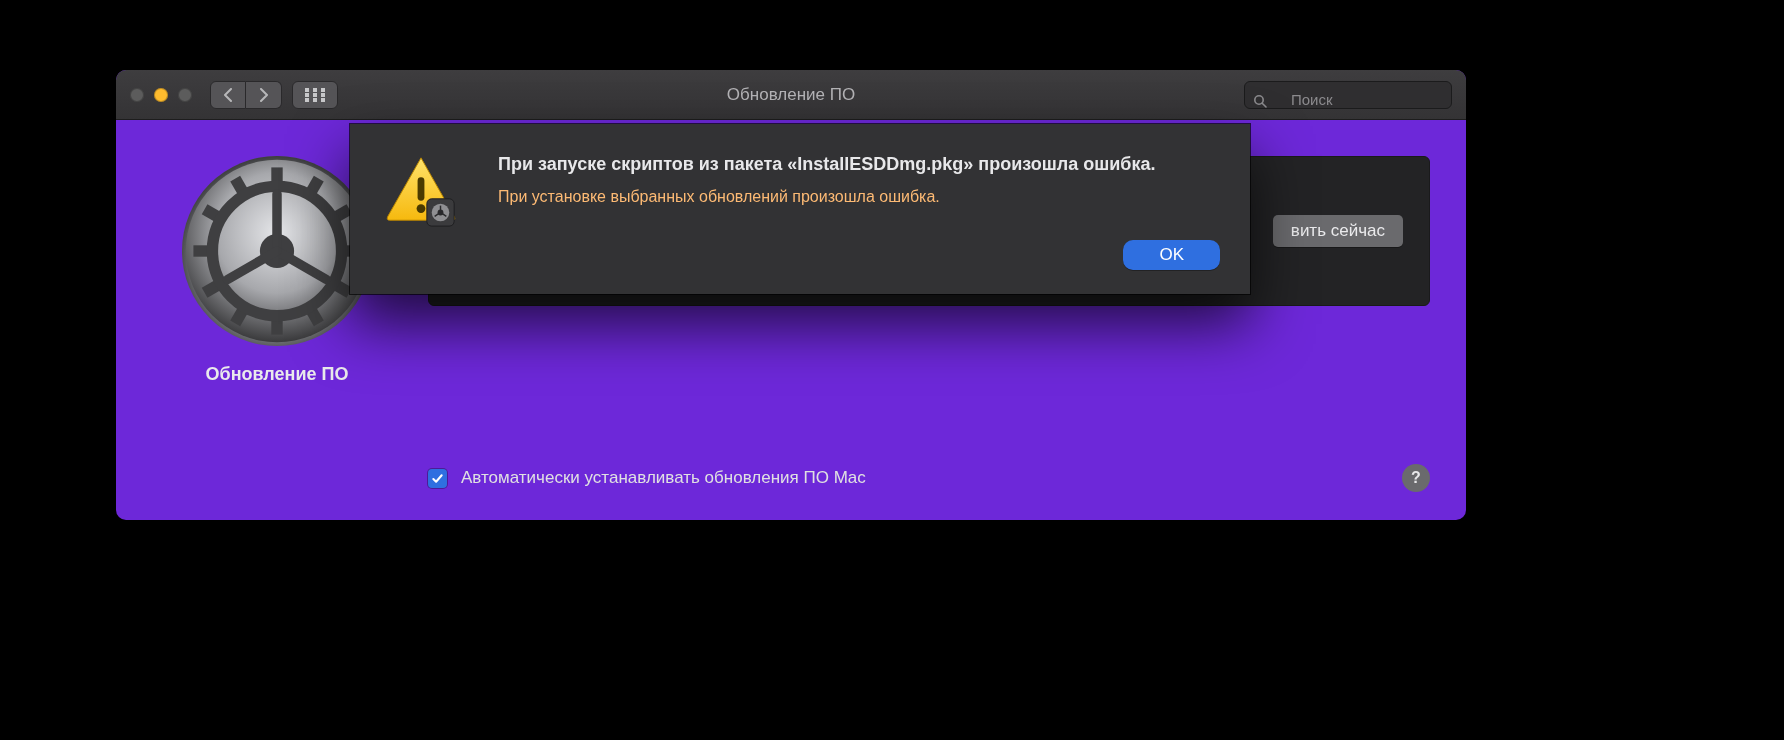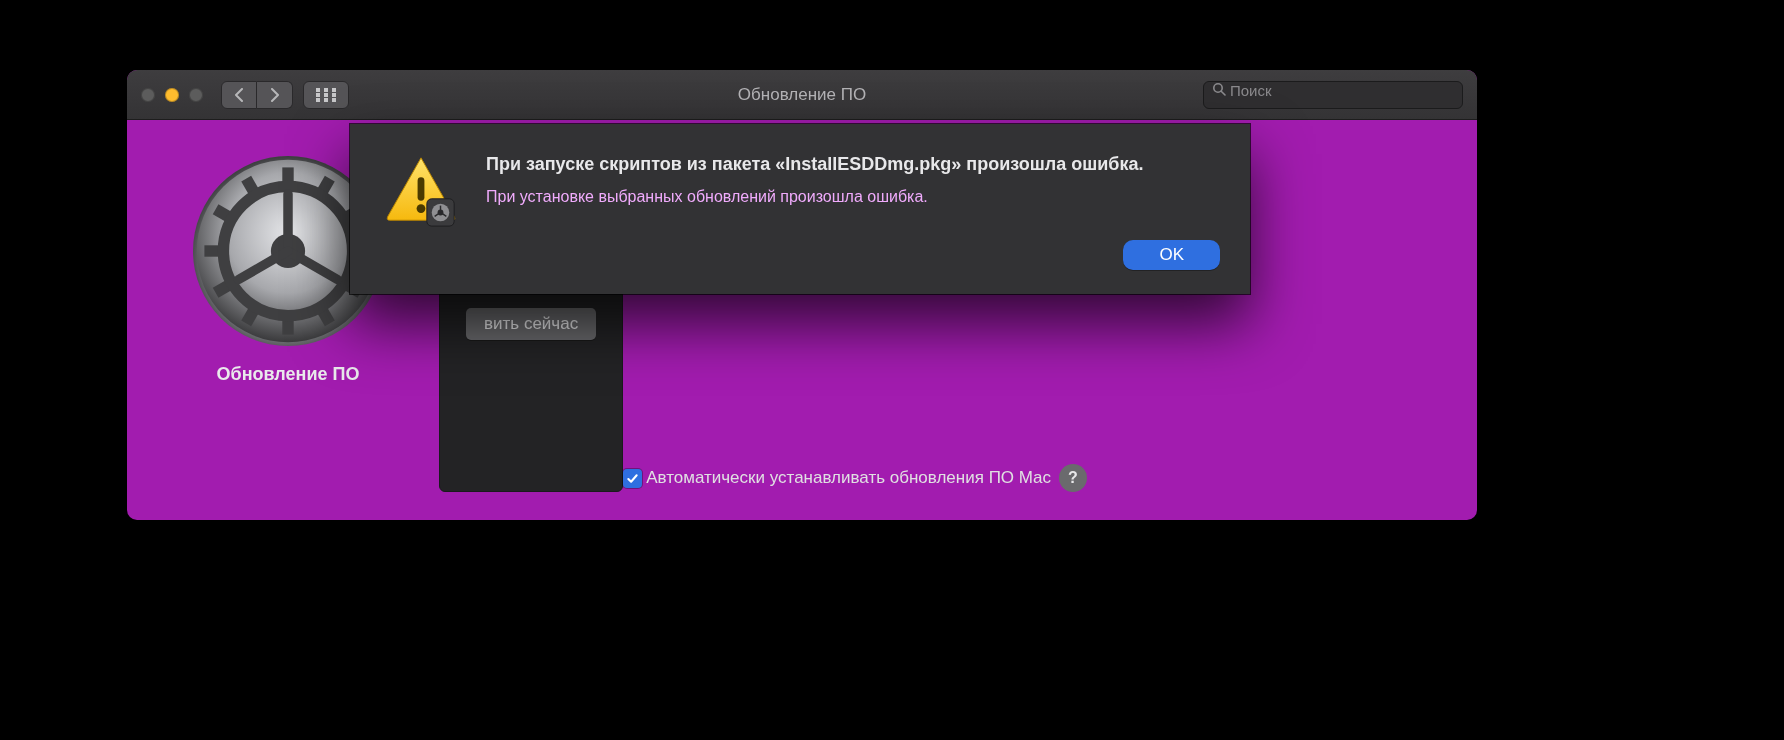--- a/index.html
+++ b/index.html
@@ -5,25 +5,25 @@
   * { box-sizing: border-box; margin: 0; padding: 0; }
   html, body {
     width: 1784px;
     height: 740px;
     background: #000;
     font-family: -apple-system, "Helvetica Neue", Arial, sans-serif;
     overflow: hidden;
   }
   .window {
     position: absolute;
-    left: 127px;
+    left: 116px;
     top: 70px;
     width: 1350px;
     height: 450px;
-    background: #a21caf;
+    background: #6d28d9;
     border-radius: 10px;
     box-shadow: 0 25px 60px rgba(0,0,0,0.8), 0 0 0 1px rgba(0,0,0,0.7);
     overflow: visible;
   }
   .titlebar {
     height: 50px;
     background: linear-gradient(#3e3d3f, #343335);
     border-bottom: 1px solid #1d1d1d;
     display: flex;
     align-items: center;
@@ -60,29 +60,29 @@
   .grid-btn svg { display:block; }
   .win-title {
     position: absolute;
     left: 0; right: 0; text-align: center;
     color: #b4b3b6;
     font-size: 17px;
     pointer-events: none;
   }
   .searchbox {
     margin-left: auto;
-    width: 260px; height: 28px;
+    width: 208px; height: 28px;
     background: #2f2e30;
     border: 1px solid #1b1b1c;
     border-radius: 6px;
-    display: flex; align-items: flex-start;
+    display: flex; align-items: flex-end;
     padding: 0 8px;
     color: #8b8a8d;
     font-size: 15px;
-    gap: 4px;
+    gap: 24px;
   }
   .searchbox svg { flex: none; }
   .searchbox input {
     background: transparent; border: none; outline: none;
     color: #cfcfd1; font-size: 15px; width: 100%;
   }
   .searchbox input::placeholder { color: #8b8a8d; }
 
   .body {
     position: relative;
@@ -102,21 +102,21 @@
     border-radius: 50%;
     position: relative;
     display: flex; align-items: center; justify-content: center;
     box-shadow: inset 0 6px 18px rgba(0,0,0,0.6);
   }
   .gear-lg svg { width: 190px; height: 190px; }
   .left-label { color: #eaeaec; font-size: 18px; font-weight: 600; text-align: center; }
 
   .right-col {
     flex: 1;
-    display: flex; flex-direction: row;
+    display: flex; flex-direction: column;
     position: relative;
   }
   .update-card {
     background: #232325;
     border: 1px solid #1a1a1c;
     border-radius: 6px;
     padding: 24px 26px;
     display: flex; align-items: center; justify-content: flex-end;
     min-height: 150px;
   }
@@ -125,21 +125,21 @@
     color: #eaeaec;
     border: none;
     border-radius: 5px;
     padding: 6px 18px;
     font-size: 17px;
     box-shadow: 0 1px 0 rgba(0,0,0,0.3);
     cursor: pointer;
   }
   .footer-row {
     margin-top: auto;
-    display: flex; align-items: center; gap: 4px;
+    display: flex; align-items: center; gap: 14px;
     padding-top: 26px;
   }
   .checkbox {
     width: 19px; height: 19px; border-radius: 4px;
     background: #2f6fe0;
     display: flex; align-items: center; justify-content: center;
     box-shadow: 0 0 0 1px rgba(0,0,0,0.3);
   }
   .checkbox svg { width: 13px; height: 13px; }
   .check-label { color: #e0e0e2; font-size: 17px; }
@@ -155,28 +155,28 @@
   .alert {
     position: absolute;
     left: 350px;
     top: 124px;
     width: 900px;
     background: #323234;
     border-radius: 0;
     box-shadow: 0 30px 60px rgba(0,0,0,0.7), 0 0 0 1px rgba(0,0,0,0.65);
     padding: 28px 30px 24px 32px;
     display: flex;
-    gap: 26px;
+    gap: 38px;
   }
   .alert-icon {
     width: 78px; height: 78px; flex: none; position: relative;
   }
   .alert-text { flex: 1; color: #e8e8ea; }
   .alert-title { font-size: 18px; font-weight: 700; line-height: 1.35; margin-bottom: 12px; }
-  .alert-msg { font-size: 16px; color: #f0abfc; margin-bottom: 34px; }
+  .alert-msg { font-size: 16px; color: #fdba74; margin-bottom: 34px; }
   .alert-actions { display: flex; justify-content: flex-end; }
   .ok-button {
     background: #2f6fe0;
     color: #fff;
     border: none;
     border-radius: 10px;
     padding: 5px 36px;
     font-size: 17px;
     cursor: pointer;
     box-shadow: 0 1px 0 rgba(0,0,0,0.3);

